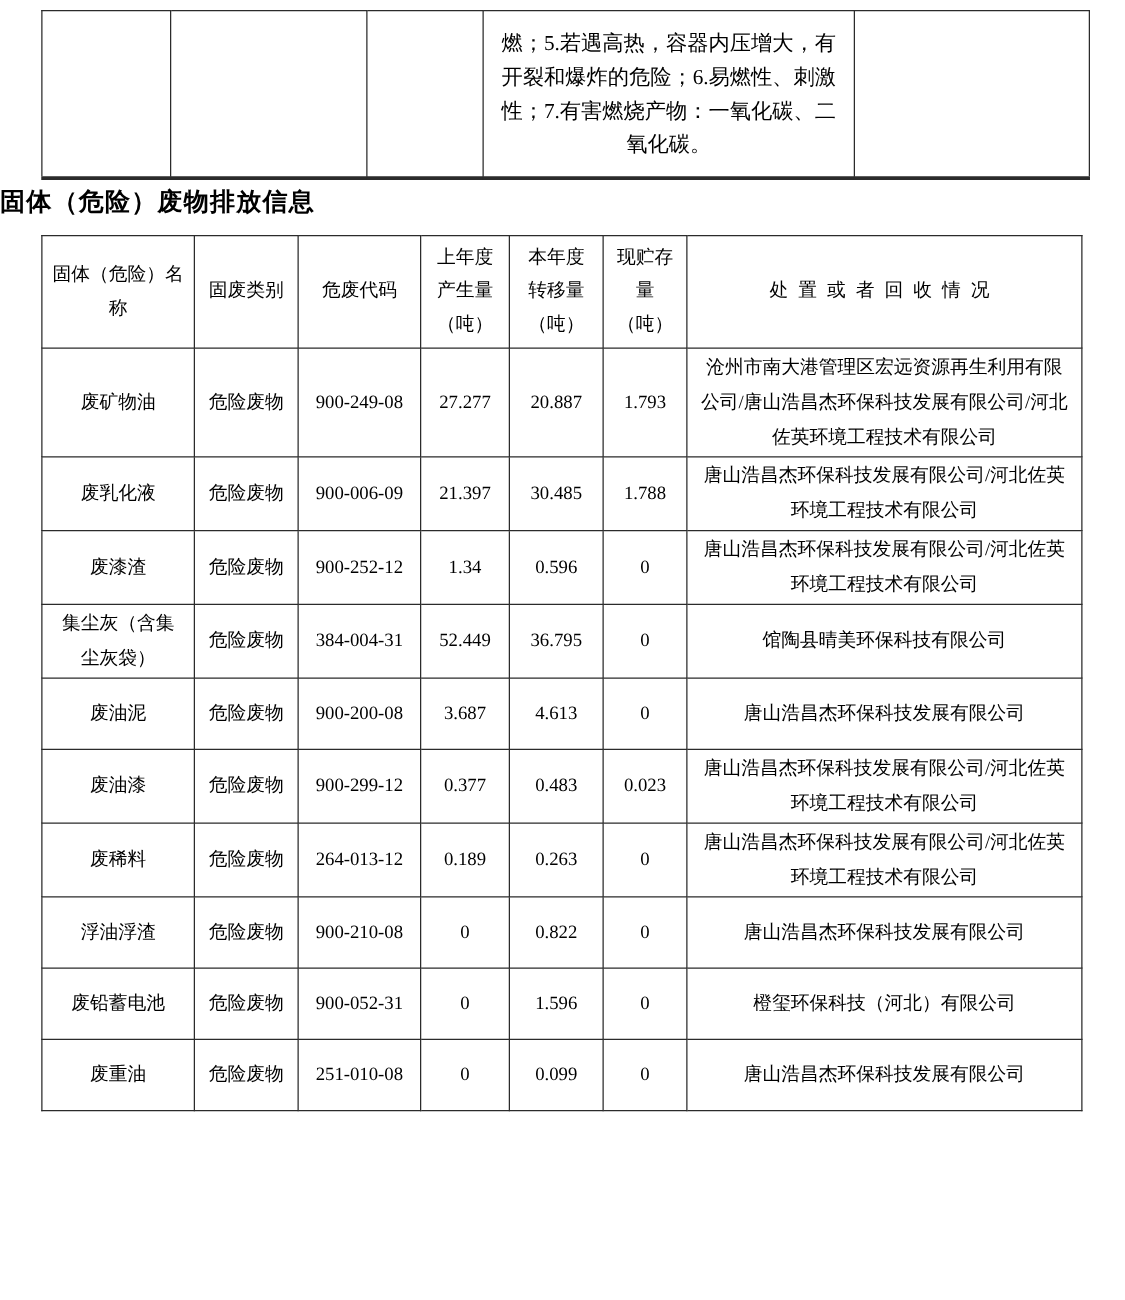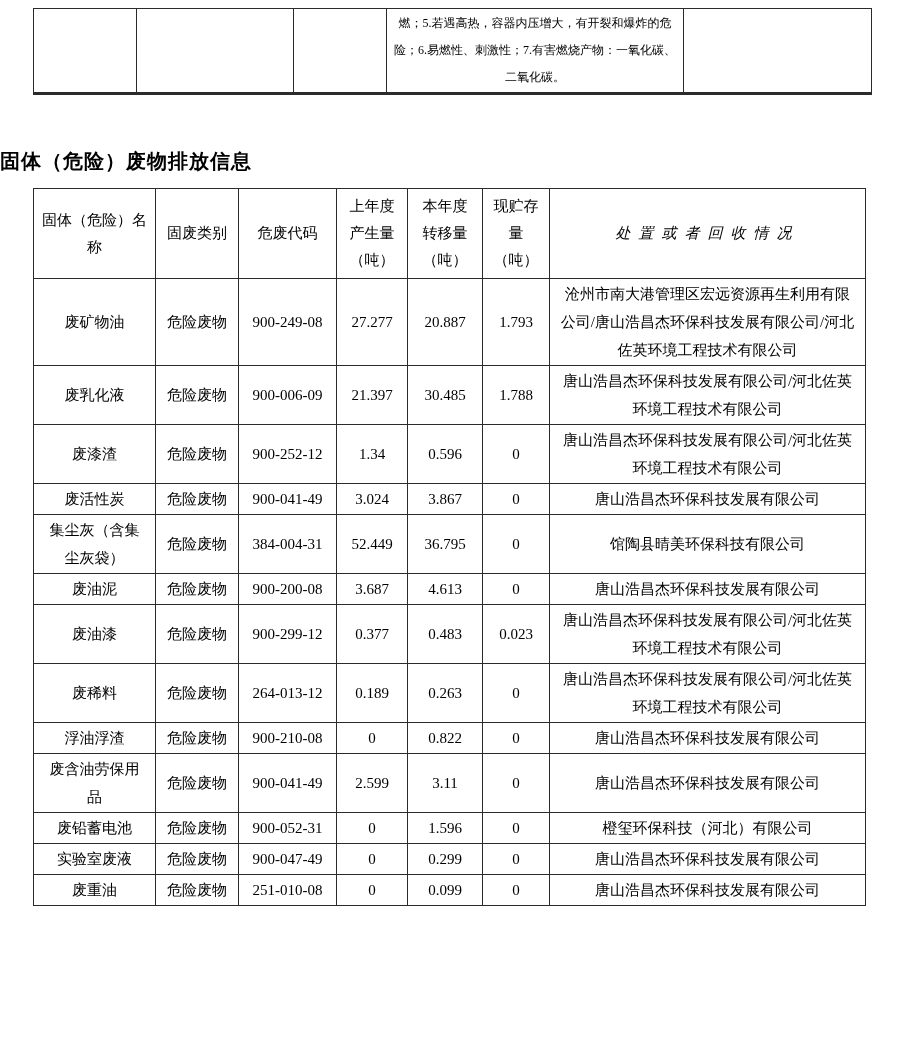--- a/index.html
+++ b/index.html
@@ -16,23 +16,23 @@
   
   .prev-table {
     position: absolute; top: 8px; left: 33px;
     width: 838px; height: 87px;
     border-bottom: 3px solid #2b2b2b;
   }
   .prev-table td {
     border: 1.5px solid #2b2b2b;
     vertical-align: middle;
     text-align: center;
-    font-size: 12px;
+    font-size: 17px;
     line-height: 27px;
-    padding: 0 6px;
+    padding: 12px 6px;
   }
 
   
   .title {
     position: absolute; top: 148px; left: 0; right: 0;
     font-size: 20px;
     font-weight: bold;
     letter-spacing: 1px;
   }
 
@@ -48,23 +48,23 @@
     vertical-align: middle;
     font-weight: normal;
     line-height: 28px;
     padding: 1px 8px;
   }
   .main-table thead tr { height: 90px; }
   .main-table thead th { line-height: 27px; }
   .main-table tbody tr { height: 28px; }
   th.col0 { padding: 0 3px; }
   td.col0 { padding: 1px 9px; }
-  td.col2 { padding: 1px 4px; white-space: nowrap; }
+  td.col2 { padding: 14px 4px; white-space: nowrap; }
   th.col6, td.col6 { padding: 1px 10px; }
-  th.spaced { letter-spacing: 8px; font-style: italic; }
+  th.spaced { letter-spacing: 8px; }
 </style>
 </head>
 <body>
 
 <div class="page">
 
   <table class="prev-table">
     <colgroup>
       <col style="width:103px">
         <col style="width:157px">
@@ -128,29 +128,20 @@
         <tr>
           <td class="col0">废漆渣</td>
           <td class="col1">危险废物</td>
           <td class="col2">900-252-12</td>
           <td class="col3">1.34</td>
           <td class="col4">0.596</td>
           <td class="col5">0</td>
           <td class="col6">唐山浩昌杰环保科技发展有限公司/河北佐英环境工程技术有限公司</td>
         </tr>
         <tr>
-          <td class="col0">废活性炭</td>
-          <td class="col1">危险废物</td>
-          <td class="col2">900-041-49</td>
-          <td class="col3">3.024</td>
-          <td class="col4">3.867</td>
-          <td class="col5">0</td>
-          <td class="col6">唐山浩昌杰环保科技发展有限公司</td>
-        </tr>
-        <tr>
           <td class="col0">集尘灰（含集尘灰袋）</td>
           <td class="col1">危险废物</td>
           <td class="col2">384-004-31</td>
           <td class="col3">52.449</td>
           <td class="col4">36.795</td>
           <td class="col5">0</td>
           <td class="col6">馆陶县晴美环保科技有限公司</td>
         </tr>
         <tr>
           <td class="col0">废油泥</td>
@@ -182,47 +173,29 @@
         <tr>
           <td class="col0">浮油浮渣</td>
           <td class="col1">危险废物</td>
           <td class="col2">900-210-08</td>
           <td class="col3">0</td>
           <td class="col4">0.822</td>
           <td class="col5">0</td>
           <td class="col6">唐山浩昌杰环保科技发展有限公司</td>
         </tr>
         <tr>
-          <td class="col0">废含油劳保用品</td>
-          <td class="col1">危险废物</td>
-          <td class="col2">900-041-49</td>
-          <td class="col3">2.599</td>
-          <td class="col4">3.11</td>
-          <td class="col5">0</td>
-          <td class="col6">唐山浩昌杰环保科技发展有限公司</td>
-        </tr>
-        <tr>
           <td class="col0">废铅蓄电池</td>
           <td class="col1">危险废物</td>
           <td class="col2">900-052-31</td>
           <td class="col3">0</td>
           <td class="col4">1.596</td>
           <td class="col5">0</td>
           <td class="col6">橙玺环保科技（河北）有限公司</td>
         </tr>
         <tr>
-          <td class="col0">实验室废液</td>
-          <td class="col1">危险废物</td>
-          <td class="col2">900-047-49</td>
-          <td class="col3">0</td>
-          <td class="col4">0.299</td>
-          <td class="col5">0</td>
-          <td class="col6">唐山浩昌杰环保科技发展有限公司</td>
-        </tr>
-        <tr>
           <td class="col0">废重油</td>
           <td class="col1">危险废物</td>
           <td class="col2">251-010-08</td>
           <td class="col3">0</td>
           <td class="col4">0.099</td>
           <td class="col5">0</td>
           <td class="col6">唐山浩昌杰环保科技发展有限公司</td>
         </tr>
       </tbody>
   </table>

